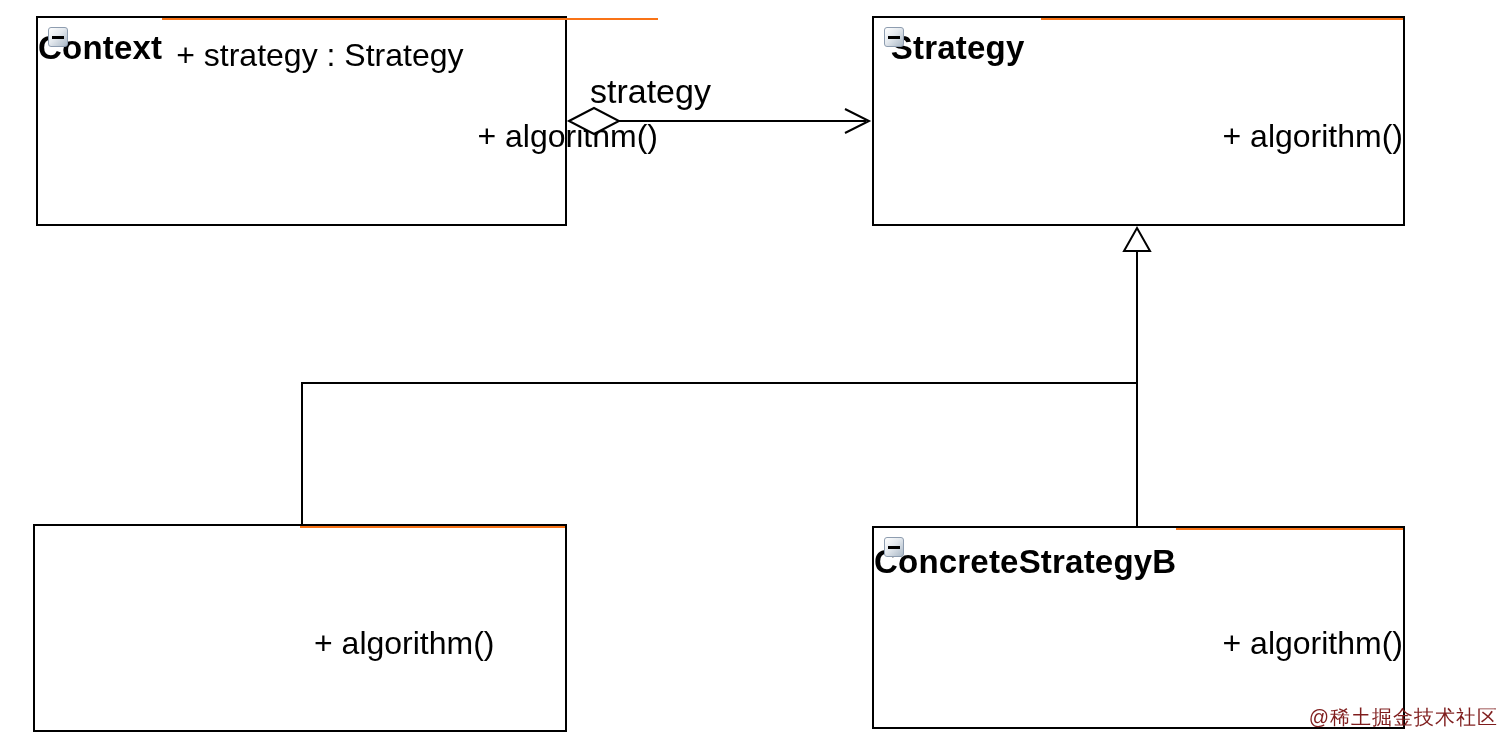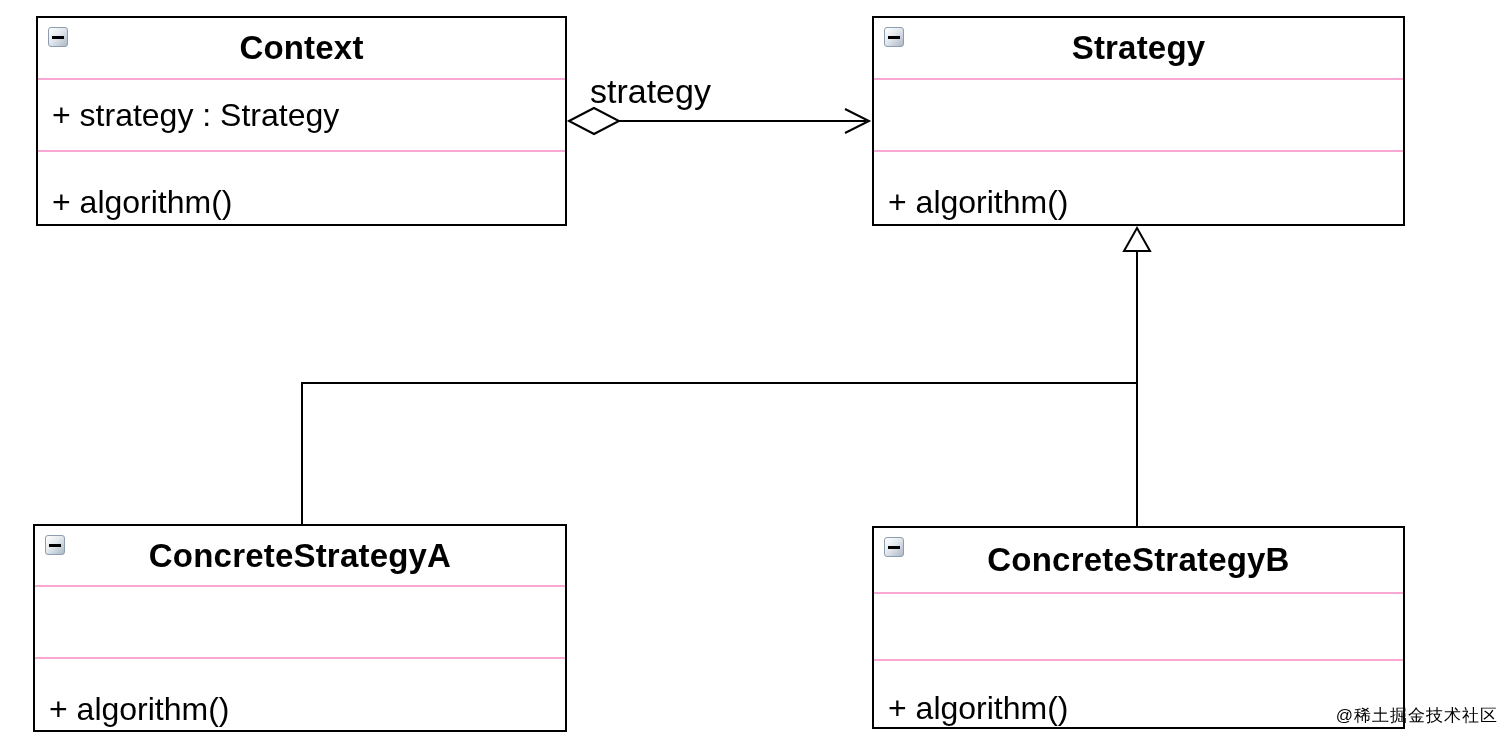--- a/index.html
+++ b/index.html
@@ -13,24 +13,24 @@
     background: #ffffff;
     overflow: hidden;
   }
 
   
   .class-box {
     position: absolute;
     background: #ffffff;
     border: 2px solid #000000;
     display: flex;
-    flex-direction: column;
+    flex-direction: row;
   }
   .compartment { position: relative; width: 100%; }
-  .compartment + .compartment { border-top: 2px solid #f9a8d4; }
+  .compartment + .compartment { border-top: 2px solid #f97316; }
 
   .title-compartment {
     display: flex;
     align-items: center;
     justify-content: center;
   }
   .class-title {
     font-size: 33px;
     font-weight: bold;
     letter-spacing: 0.2px;
@@ -80,22 +80,22 @@
     left: 590px;
     top: 72px;
     font-size: 34px;
     white-space: nowrap;
   }
 
   .watermark {
     position: absolute;
     right: 14px;
     top: 704px;
-    font-size: 17px;
-    color: #000000;
+    font-size: 20px;
+    color: #7f1d1d;
     letter-spacing: 1px;
     white-space: nowrap;
   }
 </style>
 </head>
 <body>
 
 <div class="canvas">
 
   <div class="class-box" style="left:36px; top:16px; width:531px; height:210px;">
@@ -120,26 +120,20 @@
       </span>
       <span class="class-title">Strategy</span>
     </div>
     <div class="compartment attrs-compartment" style="height:72px;"></div>
     <div class="compartment methods-compartment">
       <div class="member-row">+ algorithm()</div>
     </div>
   </div>
 
   <div class="class-box" style="left:33px; top:524px; width:534px; height:208px;">
-    <div class="compartment title-compartment" style="height:59px;">
-      <span class="collapse-icon">
-        <span class="minus-bar"></span>
-      </span>
-      <span class="class-title">ConcreteStrategyA</span>
-    </div>
     <div class="compartment attrs-compartment" style="height:72px;"></div>
     <div class="compartment methods-compartment">
       <div class="member-row">+ algorithm()</div>
     </div>
   </div>
 
   <div class="class-box" style="left:872px; top:526px; width:533px; height:203px;">
     <div class="compartment title-compartment" style="height:67px;">
       <span class="collapse-icon">
         <span class="minus-bar"></span>

